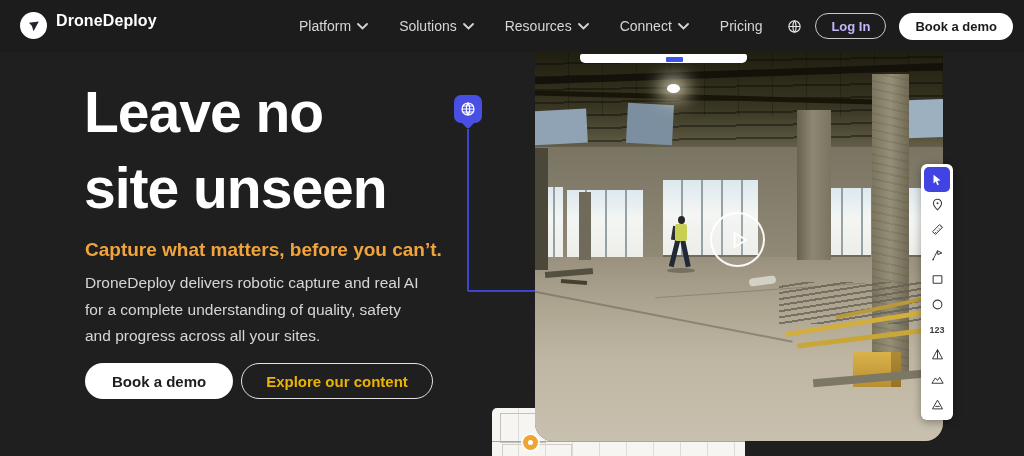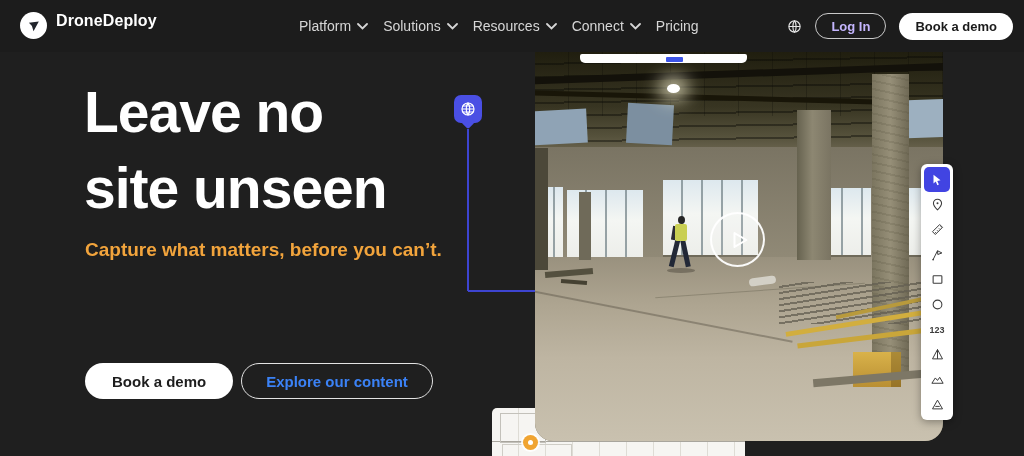--- a/index.html
+++ b/index.html
@@ -10,21 +10,21 @@
     background:#1f1f1f; color:#fff;
   }
   
   .header {
     position:absolute; left:0; top:0; width:1024px; height:52px;
     background:#1c1c1c; z-index:5;
   }
   .brand { position:absolute; left:20px; top:12px; display:flex; align-items:flex-start; gap:9px; cursor:pointer; }
   .brand-icon { width:27px; height:27px; border-radius:50%; background:#fff; display:flex; align-items:center; justify-content:center; }
   .brand-name { font-size:16px; font-weight:700; color:#fff; letter-spacing:.1px; }
-  .nav { position:absolute; left:299px; top:0; height:52px; display:flex; align-items:center; gap:15px; }
+  .nav { position:absolute; left:299px; top:0; height:52px; display:flex; align-items:center; gap:31px; }
   .nav-item { display:flex; align-items:center; gap:6px; color:#d6d6d6; font-size:14px; font-weight:500; cursor:pointer; }
   .nav-item svg { margin-top:1px; }
   .header-right { position:absolute; right:11px; top:0; height:52px; display:flex; align-items:center; gap:13px; }
   .lang-btn { background:none; border:none; cursor:pointer; display:flex; align-items:center; }
   .btn { font-family:"Liberation Sans", sans-serif; cursor:pointer; }
   .login-btn {
     height:26px; padding:0 15px; border:1.5px solid #c9c9c9; border-radius:14px;
     background:transparent; color:#c4b5fd; font-size:13px; font-weight:600;
   }
   .bookdemo-btn {
@@ -38,21 +38,21 @@
   }
   .hero-tagline { position:absolute; left:85px; top:239px; font-size:19px; font-weight:700; z-index:2; }
   .hero-desc { position:absolute; left:85px; top:270px; font-size:15.5px; line-height:26.5px; color:#d6d6d6; z-index:2; }
   .hero-ctas { position:absolute; left:85px; top:363px; display:flex; gap:8px; z-index:2; }
   .cta-primary {
     height:36px; padding:0 27px; border:none; border-radius:18px;
     background:#fff; color:#1d1d1d; font-size:15px; font-weight:600;
   }
   .cta-secondary {
     height:36px; padding:0 24px; border:1.5px solid #e3e3e3; border-radius:18px;
-    background:transparent; color:#3b82f6; font-size:15px; font-weight:600;
+    background:transparent; color:#eab308; font-size:15px; font-weight:600;
   }
   
   .poi-badge {
     position:absolute; left:454px; top:95px; width:28px; height:28px; border-radius:7px;
     display:flex; align-items:center; justify-content:center; z-index:3;
   }
   .poi-badge::after {
     content:""; position:absolute; left:9px; bottom:-4px; width:10px; height:10px;
     background:inherit; transform:rotate(45deg); border-radius:2px; z-index:-1;
   }
@@ -211,20 +211,25 @@
       <button class="btn login-btn">Log In</button>
       <button class="btn bookdemo-btn">Book a demo</button>
     </div>
   </header>
 
   <h1 class="hero-title">
     <div>Leave no</div>
     <div>site unseen</div>
   </h1>
   <div class="hero-tagline" style="color:#f2a43c">Capture what matters, before you can’t.</div>
+  <div class="hero-desc">
+    <div>DroneDeploy delivers robotic capture and real AI</div>
+    <div>for a complete understanding of quality, safety</div>
+    <div>and progress across all your sites.</div>
+  </div>
   <div class="hero-ctas">
     <button class="btn cta-primary">Book a demo</button>
     <button class="btn cta-secondary">Explore our content</button>
   </div>
 
   <div class="poi-badge" style="background:#4a4fe4">
     <svg width="16" height="16" viewBox="0 0 24 24" fill="none" stroke="#fff" stroke-width="1.8">
       <circle cx="12" cy="12" r="9"></circle>
         <path d="M3 12 H21 M3.8 7.5 H20.2 M3.8 16.5 H20.2 M12 3 C8.5 6.5 8.5 17.5 12 21 C15.5 17.5 15.5 6.5 12 3 Z"></path>
     </svg>

